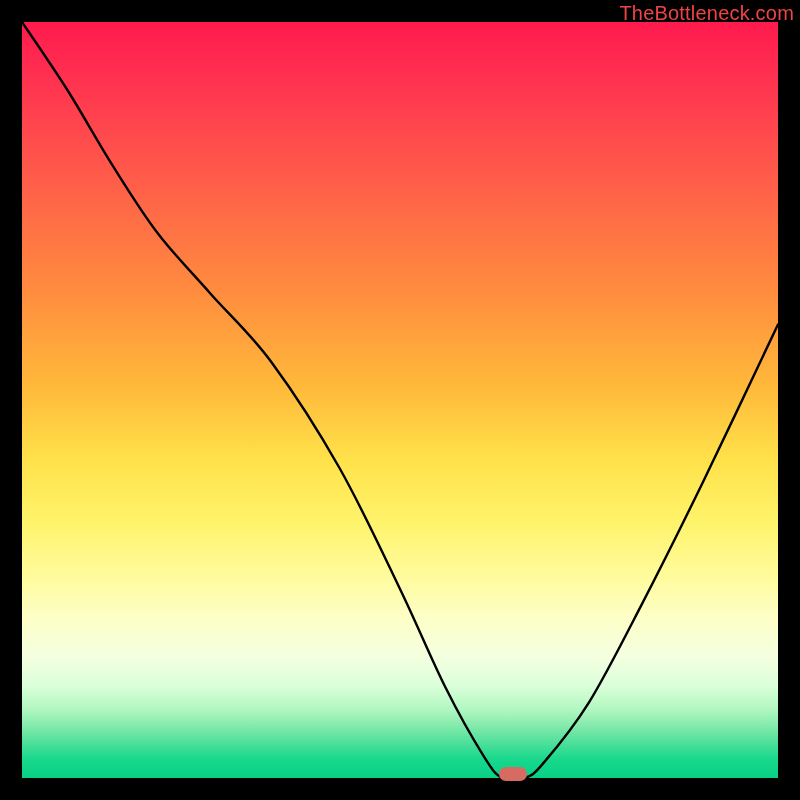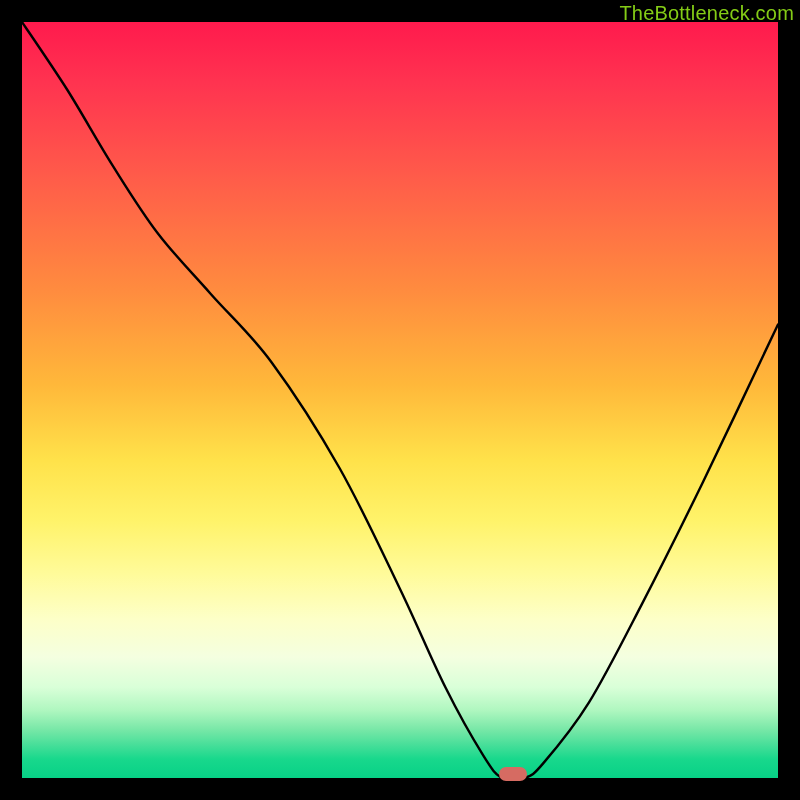--- a/index.html
+++ b/index.html
@@ -41,21 +41,21 @@
       #7ae8a8 93.5%,
       #4adf9a 95.5%,
       #18d88c 97.5%,
       #07d186 100%
     );
   }
   .watermark {
     position: absolute;
     top: 2px;
     right: 6px;
-    color: #84cc16;
+    color: #ef4444;
     font-size: 20px;
     letter-spacing: 0.2px;
     font-weight: 500;
     user-select: none;
   }
   svg.curve {
     position: absolute;
     left: 0;
     top: 0;
     width: 756px;

